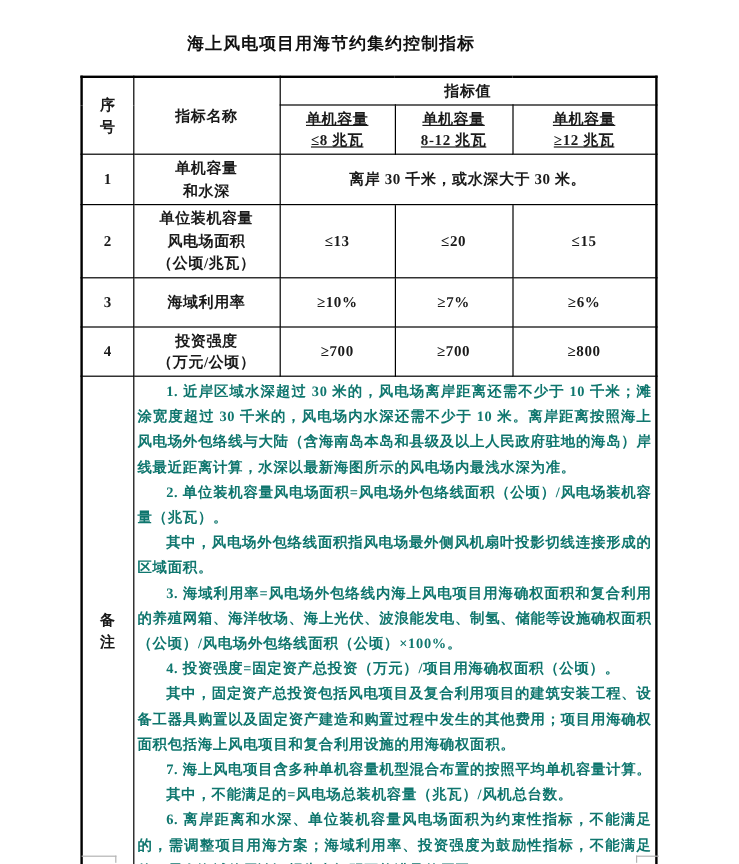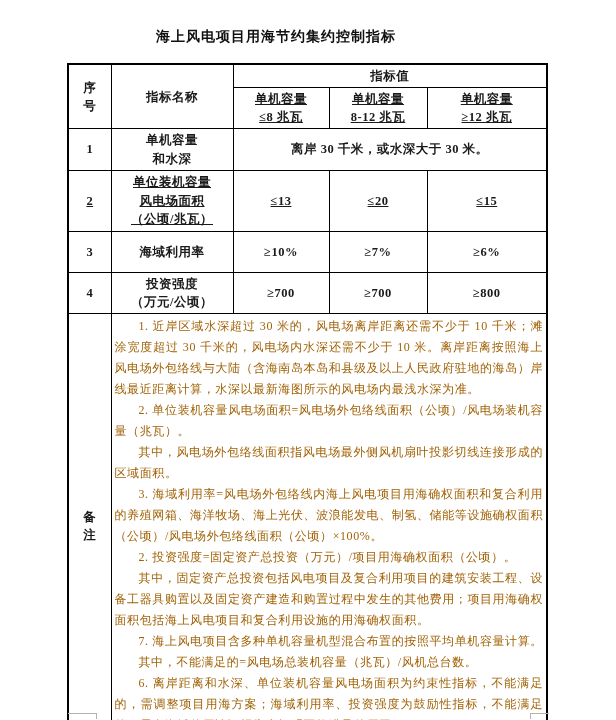--- a/index.html
+++ b/index.html
@@ -22,34 +22,34 @@
     border: 1px solid #000;
     text-align: center; vertical-align: middle;
     font-size: 12.5px; font-weight: bold;
     padding: 2px 3px; line-height: 1.45;
     letter-spacing: 0.5px;
   }
   td.pre { white-space: pre-line; }
   tr.hrow1 td { height: 18px; }
   tr.hrow2 td { height: 33px; text-decoration: underline; }
   tr.r1 td { height: 34px; }
-  tr.r2 td { height: 56px; text-decoration: underline; }
+  tr.r2 td { height: 56px; }
   tr.r3 td { height: 36px; }
   tr.r4 td { height: 34px; }
   td.remarks-label {
     font-size: 13px; letter-spacing: 0; white-space: pre-line; line-height: 1.5;
   }
   td.remarks-body {
     text-align: left; vertical-align: top;
     height: 383px; padding: 5px 7px 4px 7px;
   }
   td.remarks-body p {
-    margin: 0; font-size: 12px; font-weight: normal;
+    margin: 0; font-size: 12px; font-weight: bold;
     line-height: 21px; text-indent: 2em; text-align: justify;
-    letter-spacing: 0.6px; color: #a16207;
+    letter-spacing: 0.6px; color: #0f766e;
   }
   .corner-mark { position: absolute; top: 713px; height: 5px; }
   .corner-mark.left  { left: 68px;  width: 28px; border-top: 1px solid #b3b3b3; border-right: 1px solid #b3b3b3; }
   .corner-mark.right { left: 530px; width: 18px; border-top: 1px solid #b3b3b3; border-left: 1px solid #b3b3b3; }
 </style>
 </head>
 <body>
 
 <div>
 
@@ -114,21 +114,21 @@
       </tr>
 
       <tr>
         <td class="remarks-label">备
 注</td>
         <td colspan="4" class="remarks-body">
           <p>1. 近岸区域水深超过 30 米的，风电场离岸距离还需不少于 10 千米；滩涂宽度超过 30 千米的，风电场内水深还需不少于 10 米。离岸距离按照海上风电场外包络线与大陆（含海南岛本岛和县级及以上人民政府驻地的海岛）岸线最近距离计算，水深以最新海图所示的风电场内最浅水深为准。</p>
           <p>2. 单位装机容量风电场面积=风电场外包络线面积（公顷）/风电场装机容量（兆瓦）。</p>
           <p>其中，风电场外包络线面积指风电场最外侧风机扇叶投影切线连接形成的区域面积。</p>
           <p>3. 海域利用率=风电场外包络线内海上风电项目用海确权面积和复合利用的养殖网箱、海洋牧场、海上光伏、波浪能发电、制氢、储能等设施确权面积（公顷）/风电场外包络线面积（公顷）×100%。</p>
-          <p>2. 投资强度=固定资产总投资（万元）/项目用海确权面积（公顷）。</p>
+          <p>4. 投资强度=固定资产总投资（万元）/项目用海确权面积（公顷）。</p>
           <p>其中，固定资产总投资包括风电项目及复合利用项目的建筑安装工程、设备工器具购置以及固定资产建造和购置过程中发生的其他费用；项目用海确权面积包括海上风电项目和复合利用设施的用海确权面积。</p>
           <p>7. 海上风电项目含多种单机容量机型混合布置的按照平均单机容量计算。</p>
           <p>其中，不能满足的=风电场总装机容量（兆瓦）/风机总台数。</p>
           <p>6. 离岸距离和水深、单位装机容量风电场面积为约束性指标，不能满足的，需调整项目用海方案；海域利用率、投资强度为鼓励性指标，不能满足的，需在海域使用论证报告中阐明不能满足的原因。</p>
         </td>
       </tr>
     </tbody>
   </table>
 
   <div class="corner-mark left"></div>

